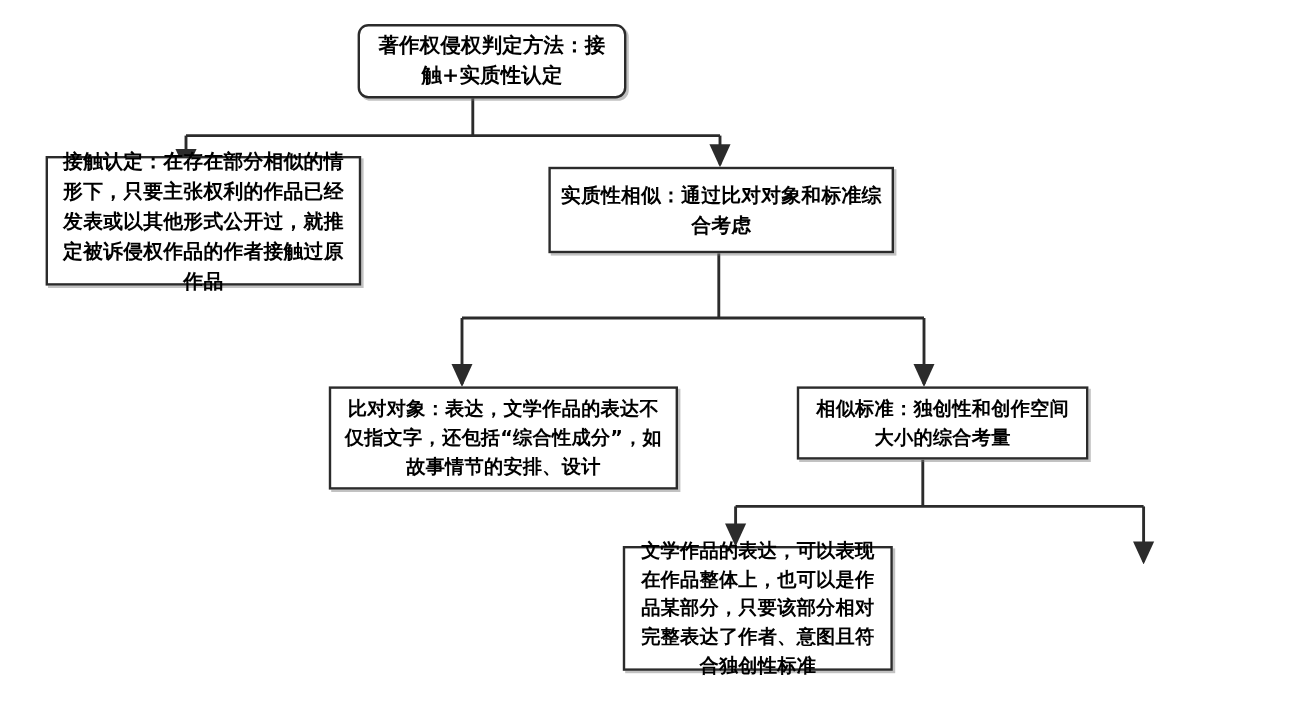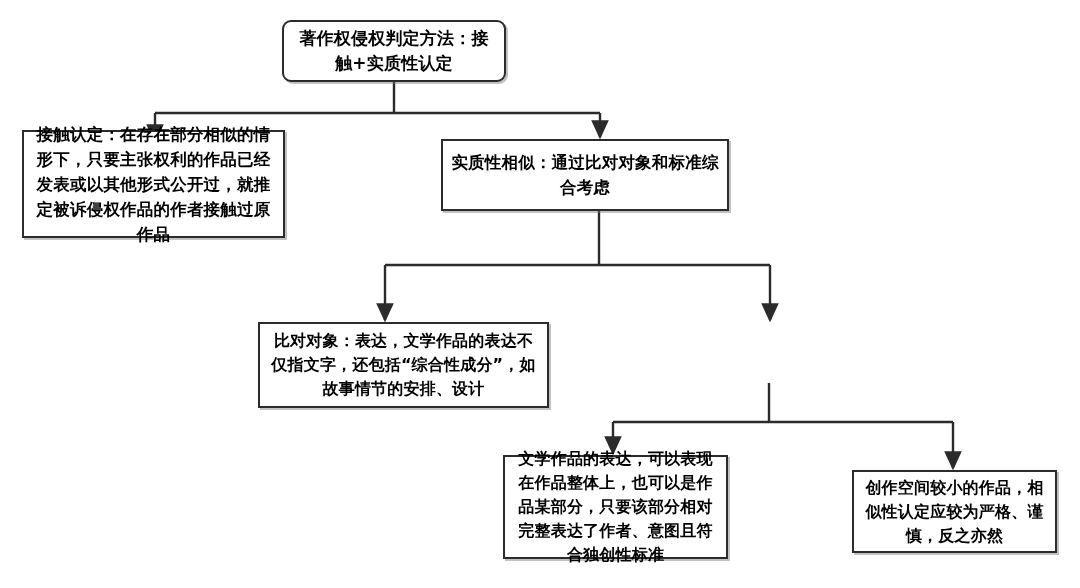--- a/index.html
+++ b/index.html
@@ -30,20 +30,21 @@
     border: 2px solid #2b2b2b;
     box-shadow: 2px 2px 0 rgba(120,120,120,0.45);
     display: flex;
     align-items: center;
     justify-content: center;
     text-align: center;
     font-weight: bold;
     color: #000000;
     letter-spacing: 0.2px;
     z-index: 2;
+    margin-left: 16px;
   }
   .node .txt {
     display: block;
     width: 100%;
     padding: 0 8px;
     box-sizing: border-box;
     word-break: break-word;
   }
   .rounded { border-radius: 9px; }
 
@@ -99,22 +100,22 @@
   </div>
 
   <div class="node" id="node-substance">
     <span class="txt">实质性相似：通过比对对象和标准综合考虑</span>
   </div>
 
   <div class="node" id="node-object">
     <span class="txt">比对对象：表达，文学作品的表达不仅指文字，还包括“综合性成分”，如故事情节的安排、设计</span>
   </div>
 
+  <div class="node" id="node-standard">
+    <span class="txt">相似标准：独创性和创作空间大小的综合考量</span>
+  </div>
 
   <div class="node" id="node-expression">
     <span class="txt">文学作品的表达，可以表现在作品整体上，也可以是作品某部分，只要该部分相对完整表达了作者、意图且符合独创性标准</span>
   </div>
 
-  <div class="node" id="node-space">
-    <span class="txt">创作空间较小的作品，相似性认定应较为严格、谨慎，反之亦然</span>
-  </div>
 
 </div>
 
 </body></html>

